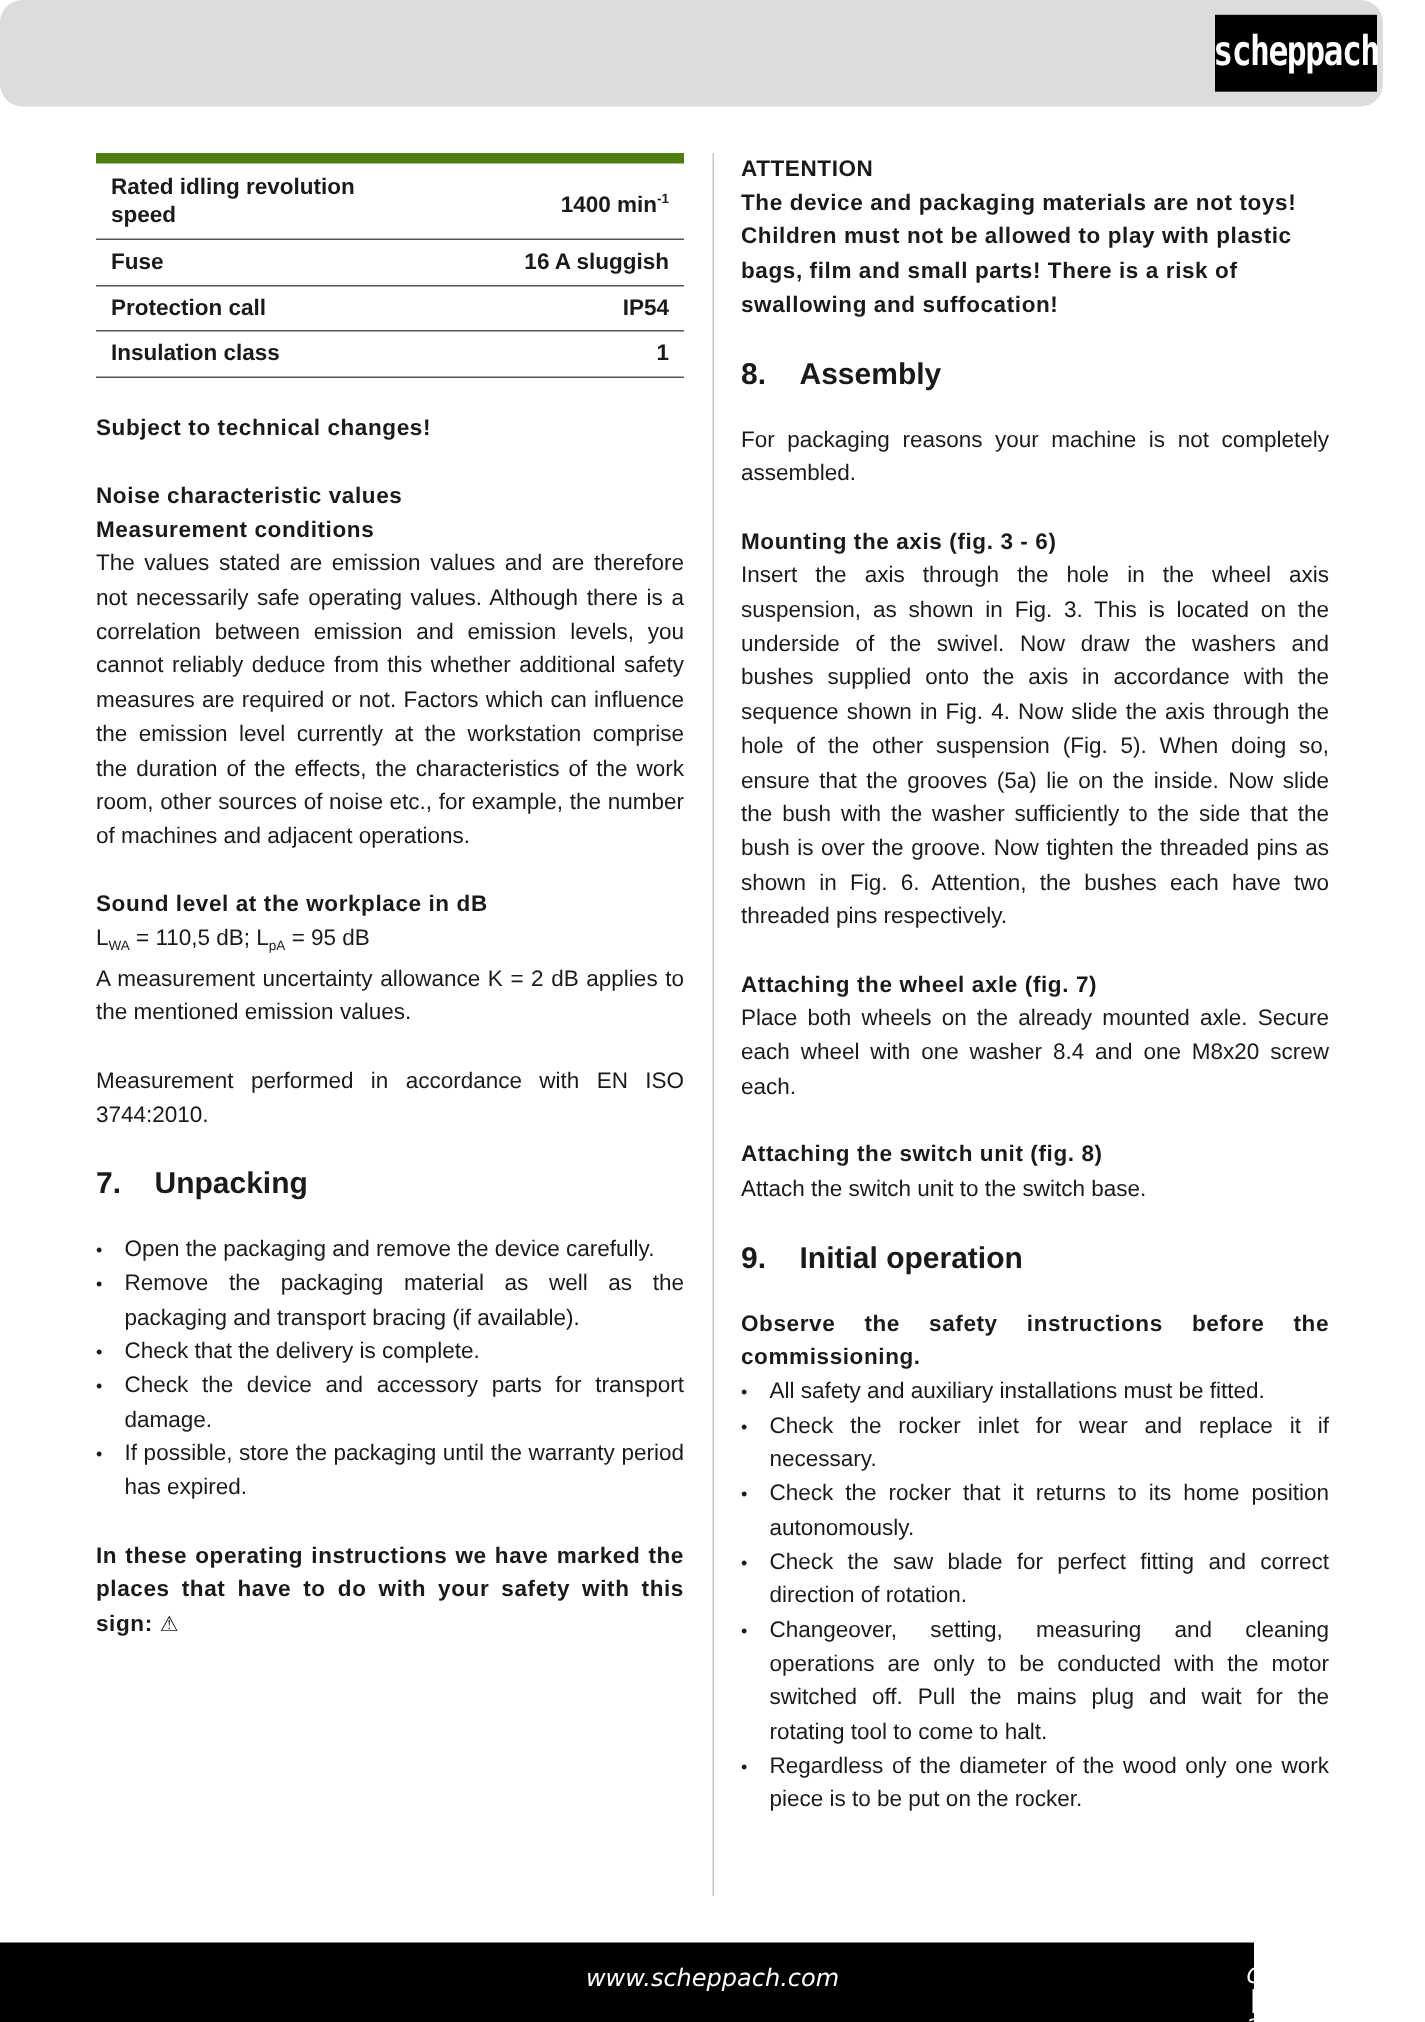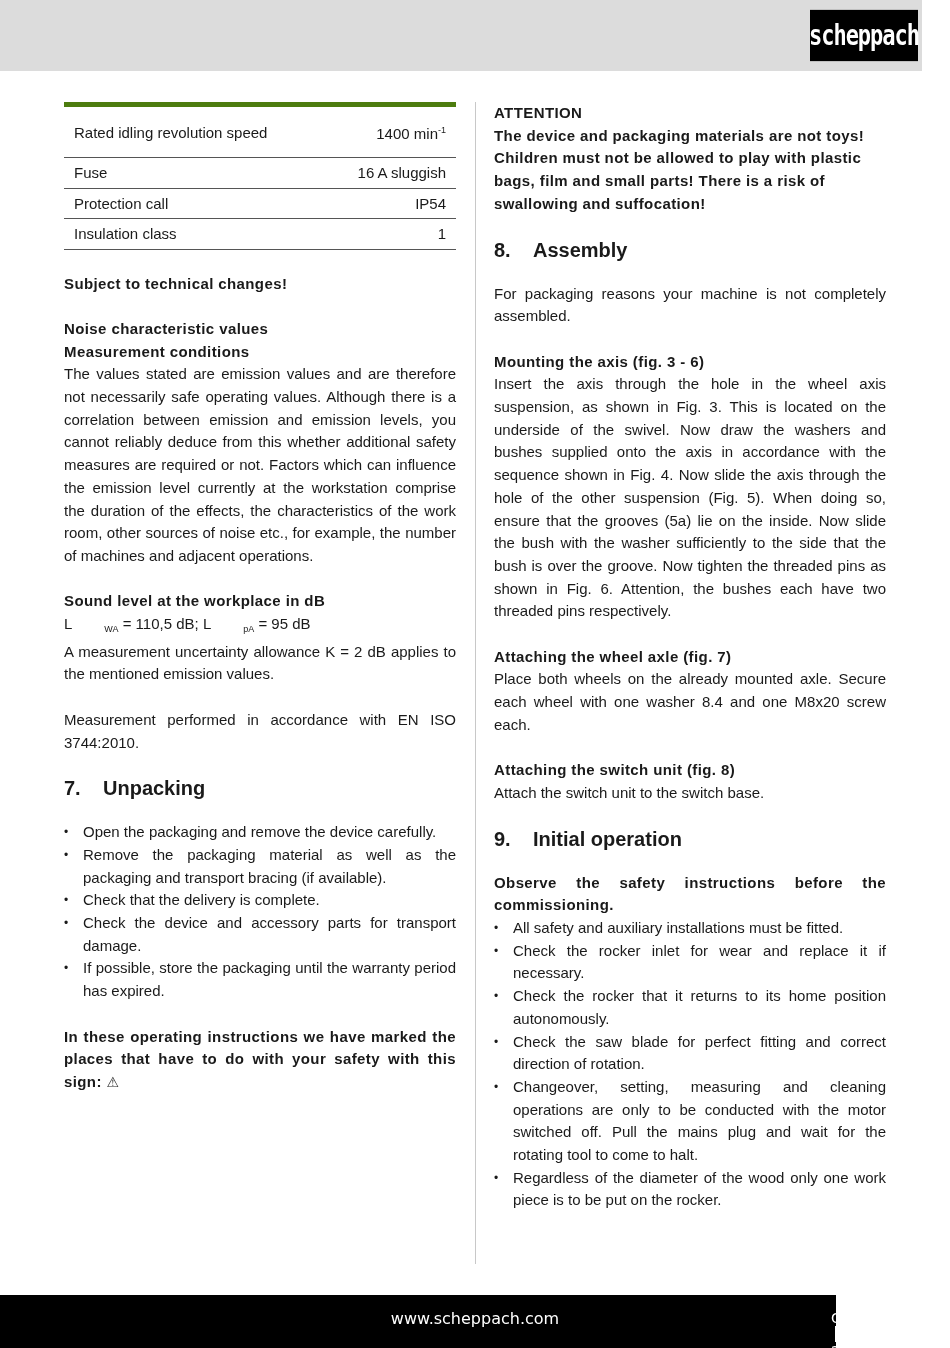--- a/index.html
+++ b/index.html
@@ -1,48 +1,48 @@
 <!DOCTYPE html>
 <html><head>
 <meta charset="utf-8">
 <style>
   * { box-sizing: border-box; margin: 0; padding: 0; }
   html, body { width: 950px; height: 1348px; background: #ffffff; overflow: hidden; }
   body { position: relative; font-family: "Liberation Sans", sans-serif; color: #1a1a1a; }
 
-  .header-band { position: absolute; left: 0; top: 0; width: 922px; height: 71px; background: #dcdcdc; }
+  .header-band { position: absolute; left: 0; top: 0; width: 922px; height: 71px; background: #dcdcdc; border-radius: 15px; }
   .logo { position: absolute; left: 810px; top: 15px; width: 108px; height: 41px; background: #000; color: #fff;
           font-family: "DejaVu Sans Mono", monospace; font-weight: bold; font-size: 22px; letter-spacing: -1px;
           display: flex; align-items: center; justify-content: center; transform: scaleY(1.25); }
 
   .col { position: absolute; top: 102px; font-size: 15px; line-height: 22.7px; }
   .col-left { left: 64px; width: 392px; }
   .col-right { left: 494px; width: 392px; }
   .divider { position: absolute; left: 475px; top: 102px; width: 1px; height: 1162px; background: #c8c8c8; }
 
-  .spec-table { width: 392px; border-top: 5px solid #4d7c0f; }
+  .spec-table { width: 392px; border-top: 7px solid #4d7c0f; font-weight: bold; }
   .spec-row { display: flex; justify-content: space-between; align-items: center; border-bottom: 1px solid #555;
               padding: 0 10px; min-height: 30.5px; font-size: 15px; line-height: 19px; }
   .spec-row.tall { min-height: 51px; }
   .spec-row .lbl { width: 200px; }
   .spec-row .val { text-align: right; }
   sup { font-size: 9px; vertical-align: 6px; }
-  sub { font-size: 9px; vertical-align: -3px; margin-left: 32px; }
+  sub { font-size: 9px; vertical-align: -3px; }
 
   .b { font-weight: bold; letter-spacing: 0.4px; }
   .p { text-align: justify; }
   .gap { height: 22.7px; }
   .h2 { font-size: 20px; font-weight: bold; line-height: 26px; margin: 0; display: flex; }
   .h2 .num { width: 39px; }
 
   ul.bul { list-style: none; }
   ul.bul li { position: relative; padding-left: 19px; text-align: justify; }
   ul.bul li::before { content: "\2022"; position: absolute; left: 0; top: 0; font-size: 12px; }
 
-  .footer { position: absolute; left: 0; top: 1295px; width: 836px; height: 53px; background: #000; color: #fff; }
+  .footer { position: absolute; left: 0; top: 1295px; width: 836px; height: 53px; background: #000; color: #fff; font-style: italic; }
   .footer .url { position: absolute; left: 0; width: 950px; top: 14px; text-align: center; font-family: "DejaVu Sans", sans-serif; font-size: 16px; }
   .footer .pg { position: absolute; left: 831px; top: 15px; font-family: "DejaVu Sans", sans-serif; font-size: 14px; }
   .footer .pg .sep { display: inline-block; width: 1px; height: 16px; background: #fff; margin: 0 4px; vertical-align: -2px; }
 </style>
 </head>
 <body>
 
 <div class="header-band">
   <div class="logo">scheppach</div>
 </div>

